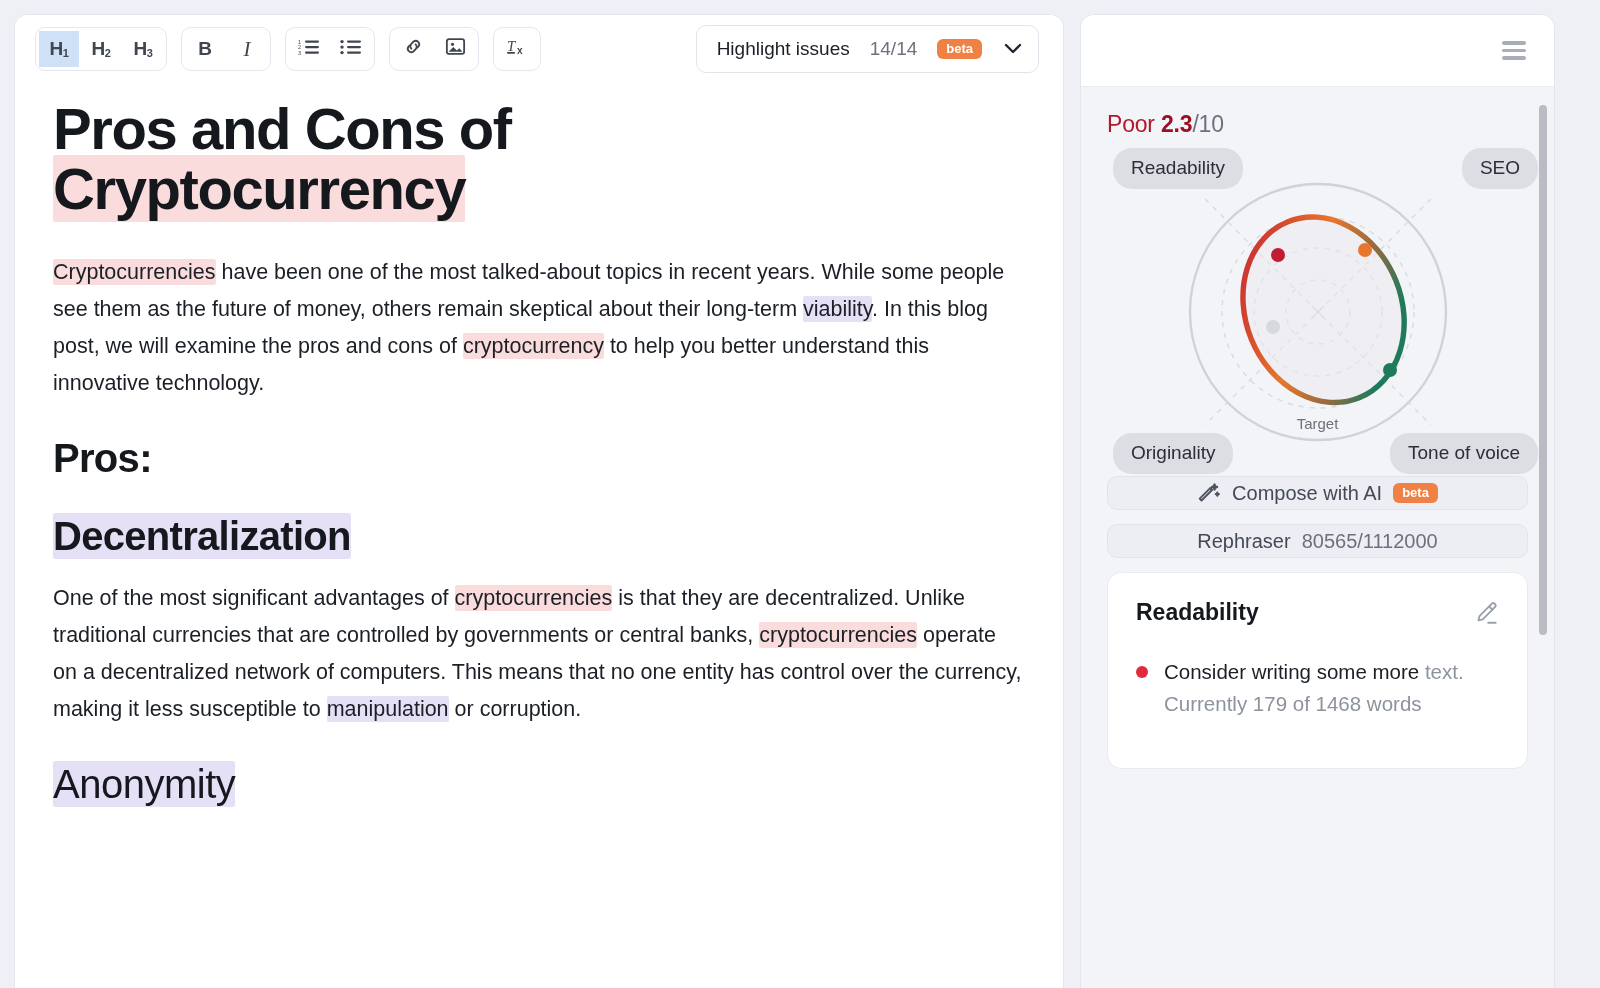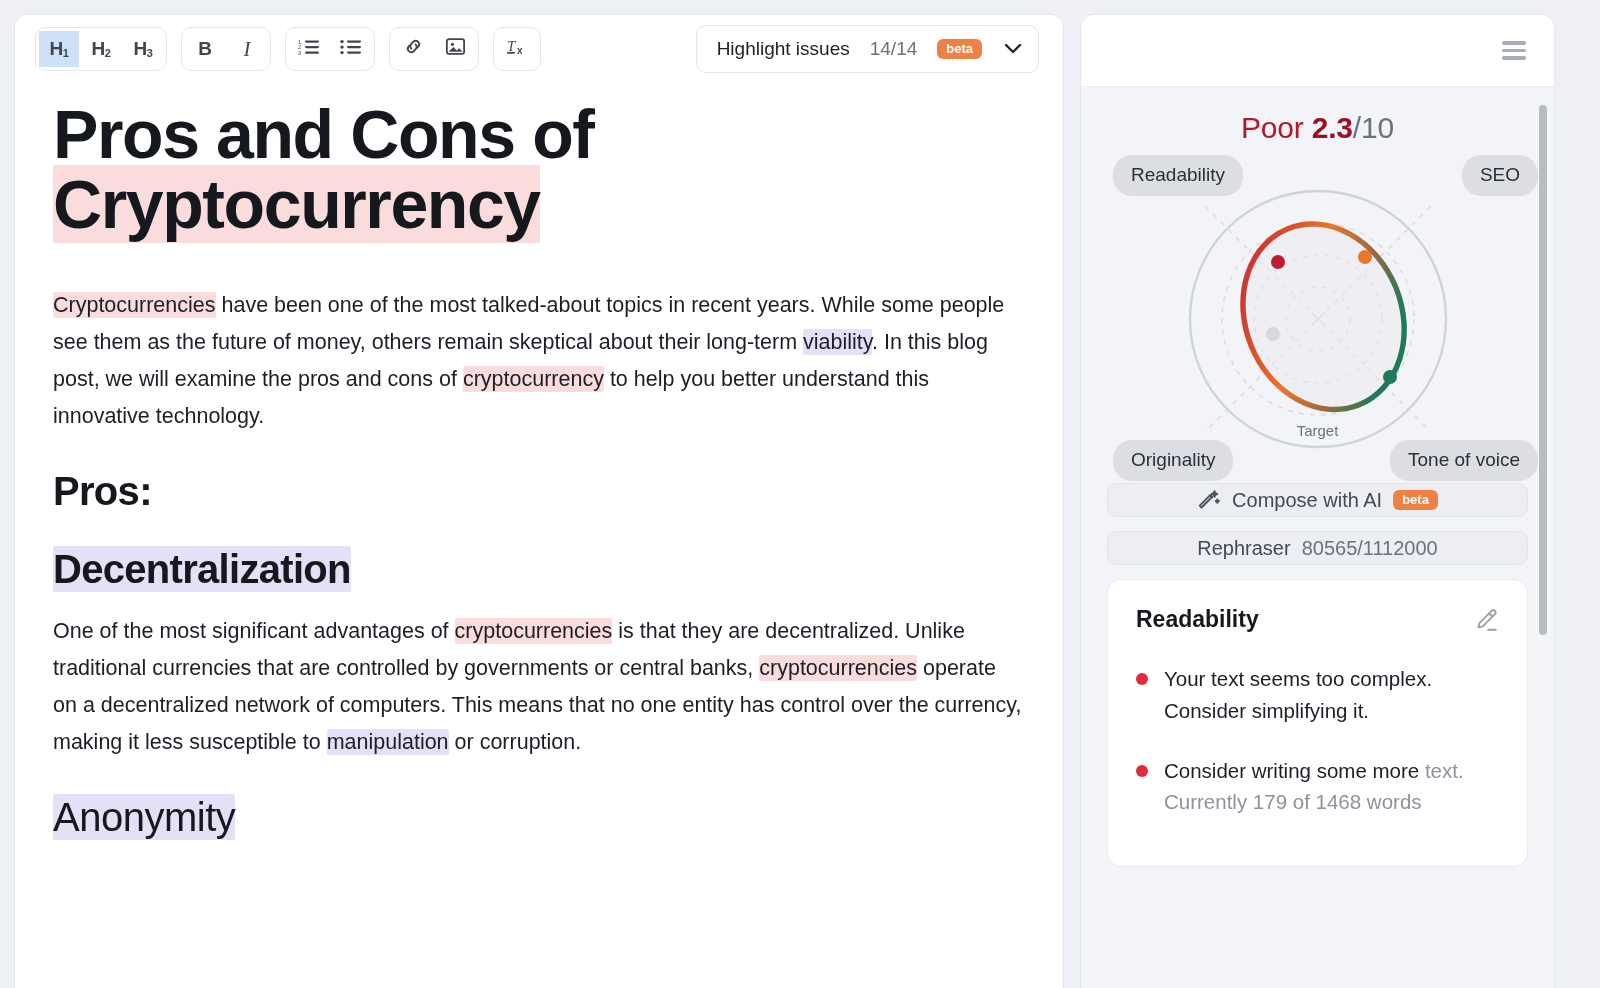--- a/index.html
+++ b/index.html
@@ -102,26 +102,26 @@
   }
   .chev { color: #2b3038; font-size: 14px; margin-left: 2px; }
 
   
   .doc {
     padding: 16px 40px 0 38px;
     position: relative;
   }
 
   .doc h1 {
-    font-size: 68px;
+    font-size: 58px;
     line-height: 1.03;
     letter-spacing: -1.4px;
     font-weight: 700;
     color: #15181d;
-    margin-bottom: 48px;
+    margin-bottom: 36px;
     max-width: 700px;
   }
   .doc h2 {
     font-size: 40px;
     line-height: 1.1;
     letter-spacing: -.7px;
     font-weight: 700;
     color: #15181d;
     margin: 34px 0 22px;
   }
@@ -164,22 +164,21 @@
     align-items: center;
     justify-content: flex-end;
     padding-right: 22px;
   }
   .burger { display: flex; flex-direction: column; gap: 4px; cursor: pointer; padding: 6px; }
   .burger i { display: block; width: 24px; height: 3.5px; background: #a8adb7; border-radius: 2px; }
 
   .side-body { padding: 24px 26px 0; position: relative; }
 
   .score-line {
-    text-align: center;
-    font-size: 30px;
+    font-size: 23px;
     letter-spacing: -.2px;
     margin-bottom: 6px;
   }
   .score-word  { color: #b3172c; }
   .score-value { color: #9c0f24; font-weight: 700; }
   .score-max   { color: #6b727d; }
 
   
   .radar-wrap {
     position: relative;
@@ -482,24 +481,20 @@
           <div class="insight-title">Readability</div>
           <div class="pencil">
             <svg width="26" height="26" viewBox="0 0 24 24" fill="none" stroke="#9aa0aa" stroke-width="1.7" stroke-linecap="round" stroke-linejoin="round">
               <path d="M17.2 3.6a2.1 2.1 0 0 1 3 3L9 17.8l-4 1 1-4z"></path>
               <path d="M15 6l3 3"></path>
               <path d="M14 21h7"></path>
             </svg>
           </div>
         </div>
 
-        <div class="tip">
-          <span class="dot"></span>
-          <div class="tip-text"><span>Your text seems too complex. Consider simplifying it.</span></div>
-        </div>
 
         <div class="tip">
           <span class="dot"></span>
           <div class="tip-text"><span>Consider writing some more </span><span class="muted">text. Currently 179 of 1468 words</span></div>
         </div>
       </div>
     </div>
 
     <div class="side-scrollbar"></div>
     <div class="panel-fade"></div>

